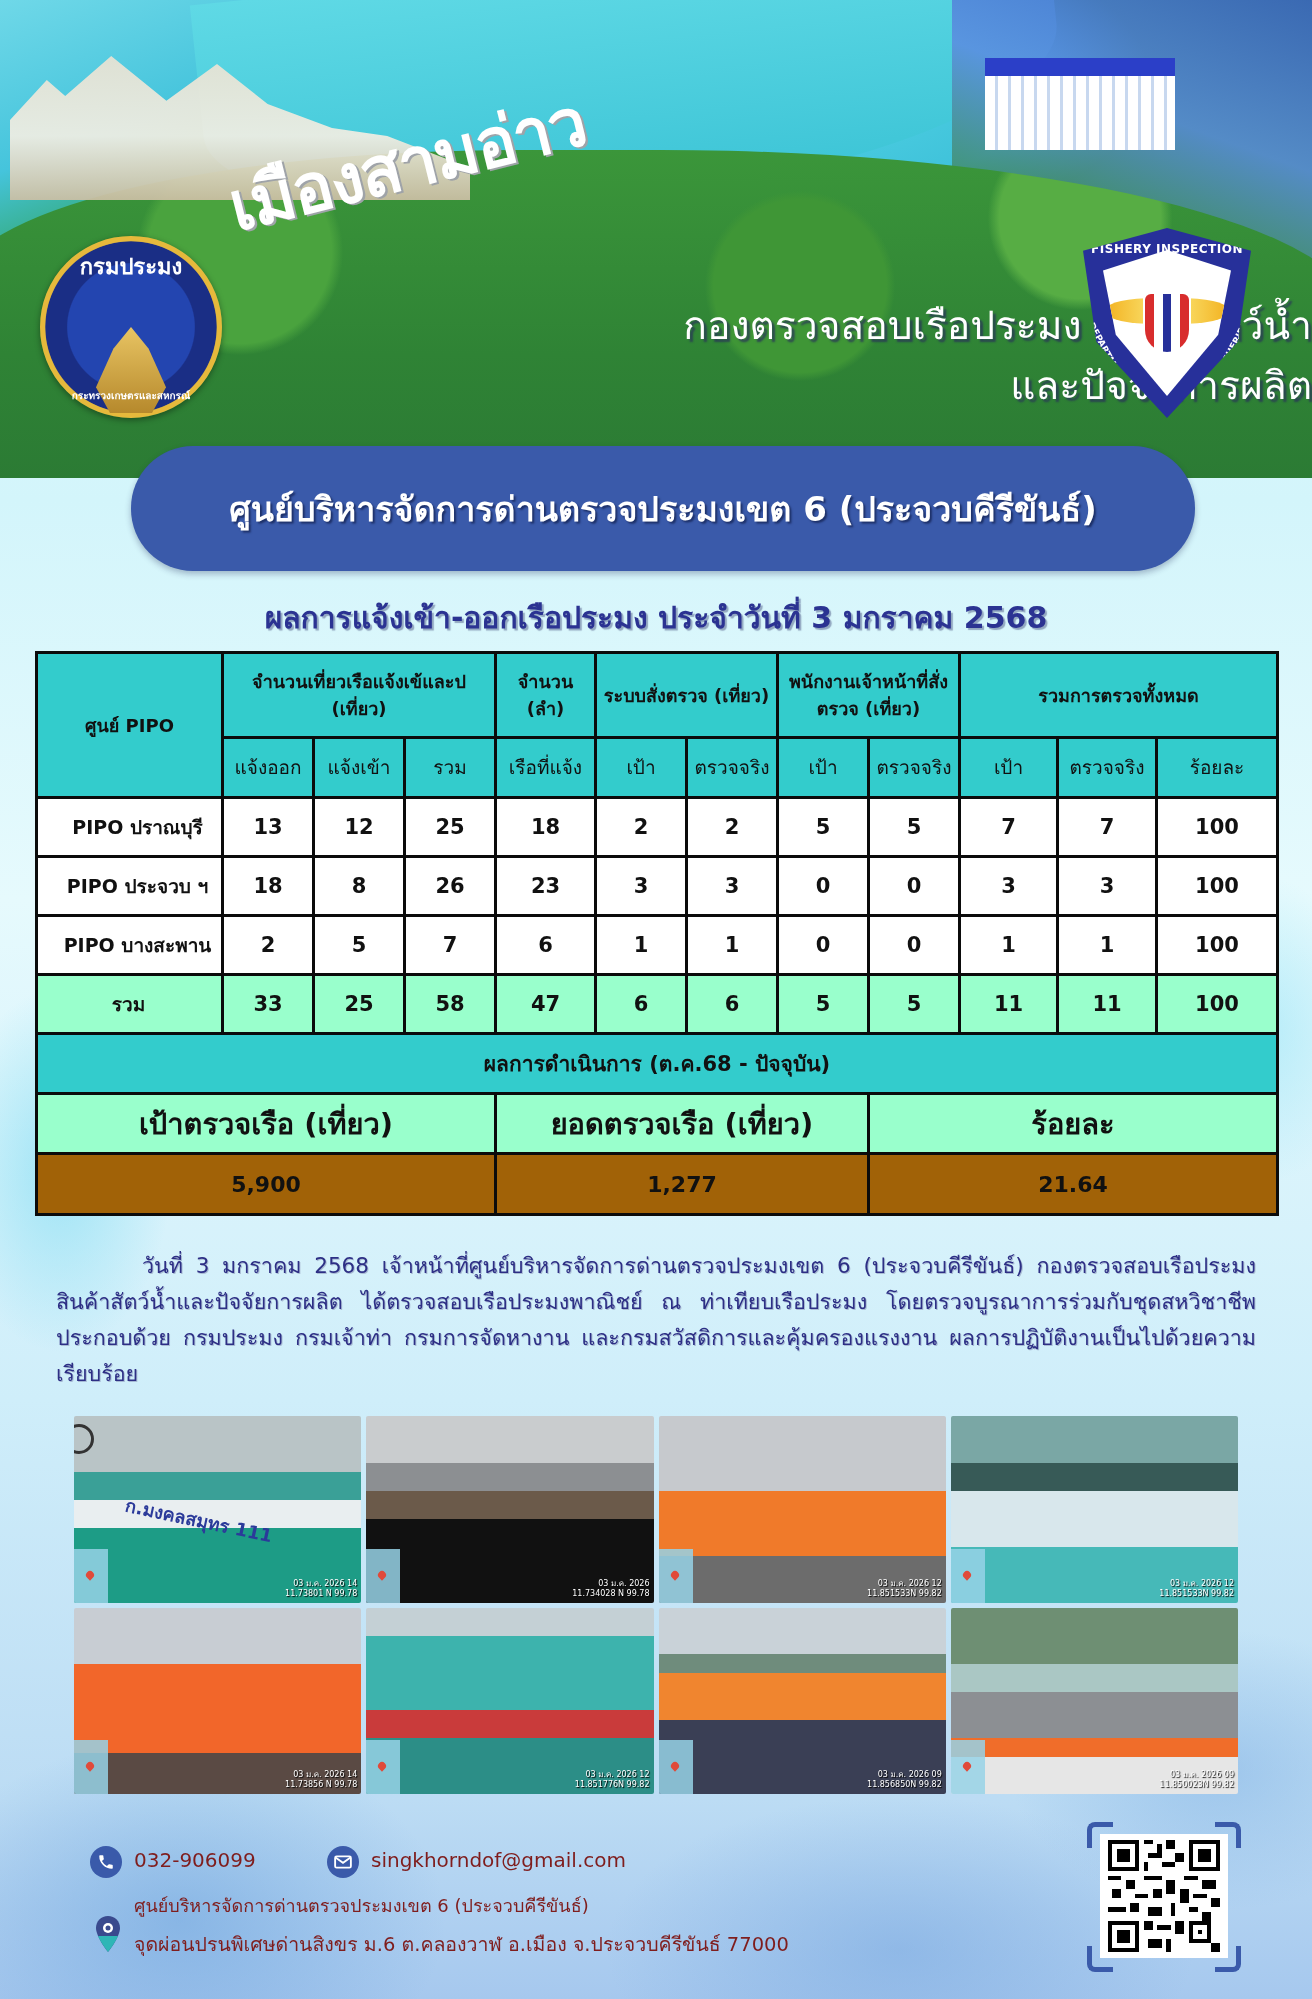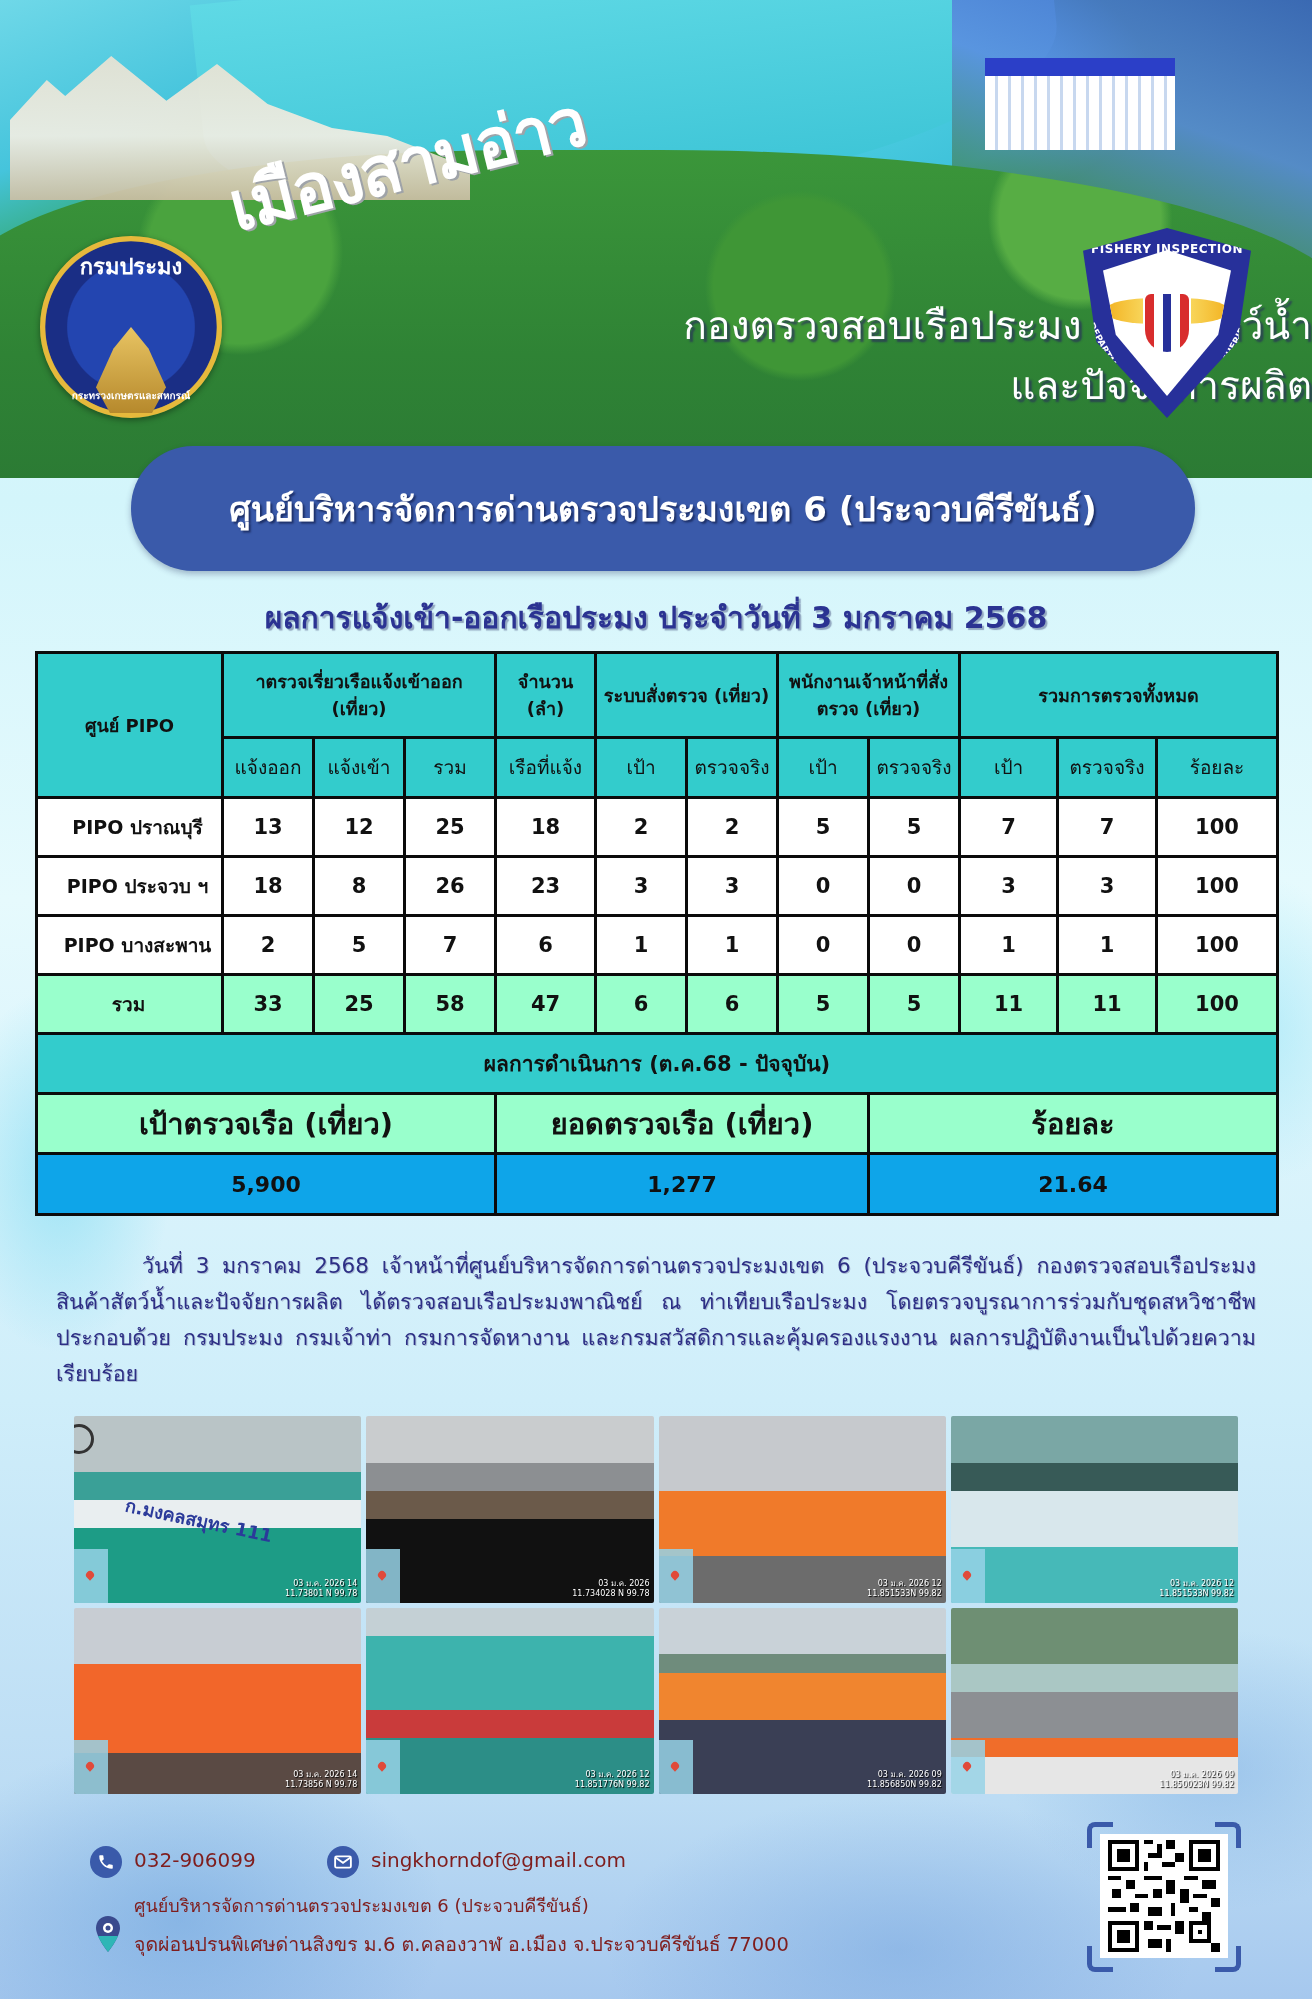--- a/index.html
+++ b/index.html
@@ -146,21 +146,21 @@
   }
   table.daily thead th { background: #33cccc; font-weight: bold; font-size: 18px; line-height: 27px; }
   table.daily thead tr.h1 th { height: 85px; }
   table.daily thead tr.h2 th { height: 60px; font-weight: normal; font-size: 19px; }
   table.daily tbody td { background: #ffffff; height: 59px; font-weight: bold; font-size: 21px; }
   table.daily tbody td.name { text-align: center; padding-left: 18px; font-size: 19px; }
   table.daily tbody tr.total td { background: #99ffcc; }
   table.daily tbody tr.total td.name { text-align: center; padding-left: 0; }
   table.daily tr.perf-head td { background: #33cccc; height: 60px; font-size: 21px; }
   table.daily tr.perf-cols td { background: #99ffcc; height: 60px; font-size: 29px; }
-  table.daily tr.perf-vals td { background: #0ea5e9; height: 61px; font-size: 22px; }
+  table.daily tr.perf-vals td { background: #a16207; height: 61px; font-size: 22px; }
 
   
   .para {
     position: absolute; left: 56px; top: 1248px; width: 1200px;
     font-family: "DejaVu Sans", sans-serif; font-size: 21.5px; line-height: 36px;
     color: #2d2f85; text-align: justify; text-indent: 86px;
     text-shadow: 1px 1px 0 rgba(90,90,140,0.35);
   }
 
   
@@ -275,21 +275,21 @@
       <col style="width:91px">
       <col style="width:91px">
     <col style="width:91px">
       <col style="width:98px">
       <col style="width:99px">
       <col style="width:121px">
   </colgroup>
   <thead>
     <tr class="h1">
       <th rowspan="2">ศูนย์ PIPO</th>
-      <th colspan="3">าตรวจเรี่ยวเรือแจ้งเข้าออก (เที่ยว)</th>
+      <th colspan="3">จำนวนเที่ยวเรือแจ้งเข้และป (เที่ยว)</th>
       <th>จำนวน (ลำ)</th>
       <th colspan="2">ระบบสั่งตรวจ (เที่ยว)</th>
       <th colspan="2">พนักงานเจ้าหน้าที่สั่งตรวจ (เที่ยว)</th>
       <th colspan="3">รวมการตรวจทั้งหมด</th>
     </tr>
     <tr class="h2">
       <th>แจ้งออก</th>
       <th>แจ้งเข้า</th>
       <th>รวม</th>
       <th>เรือที่แจ้ง</th>

